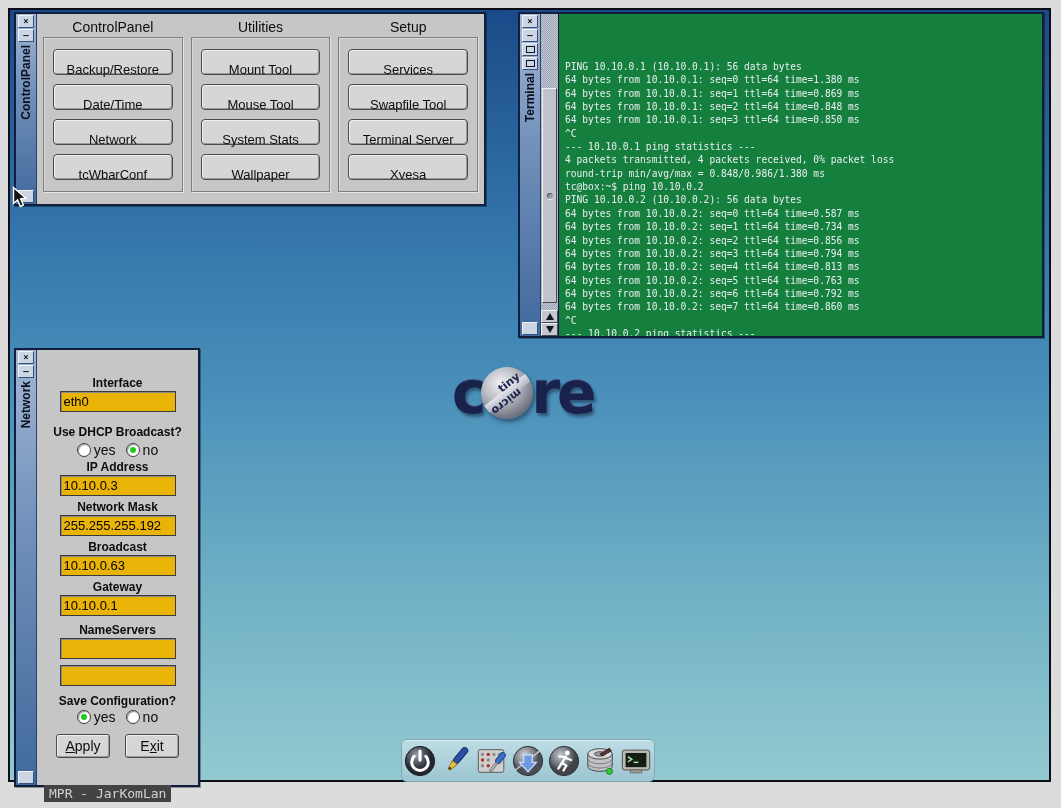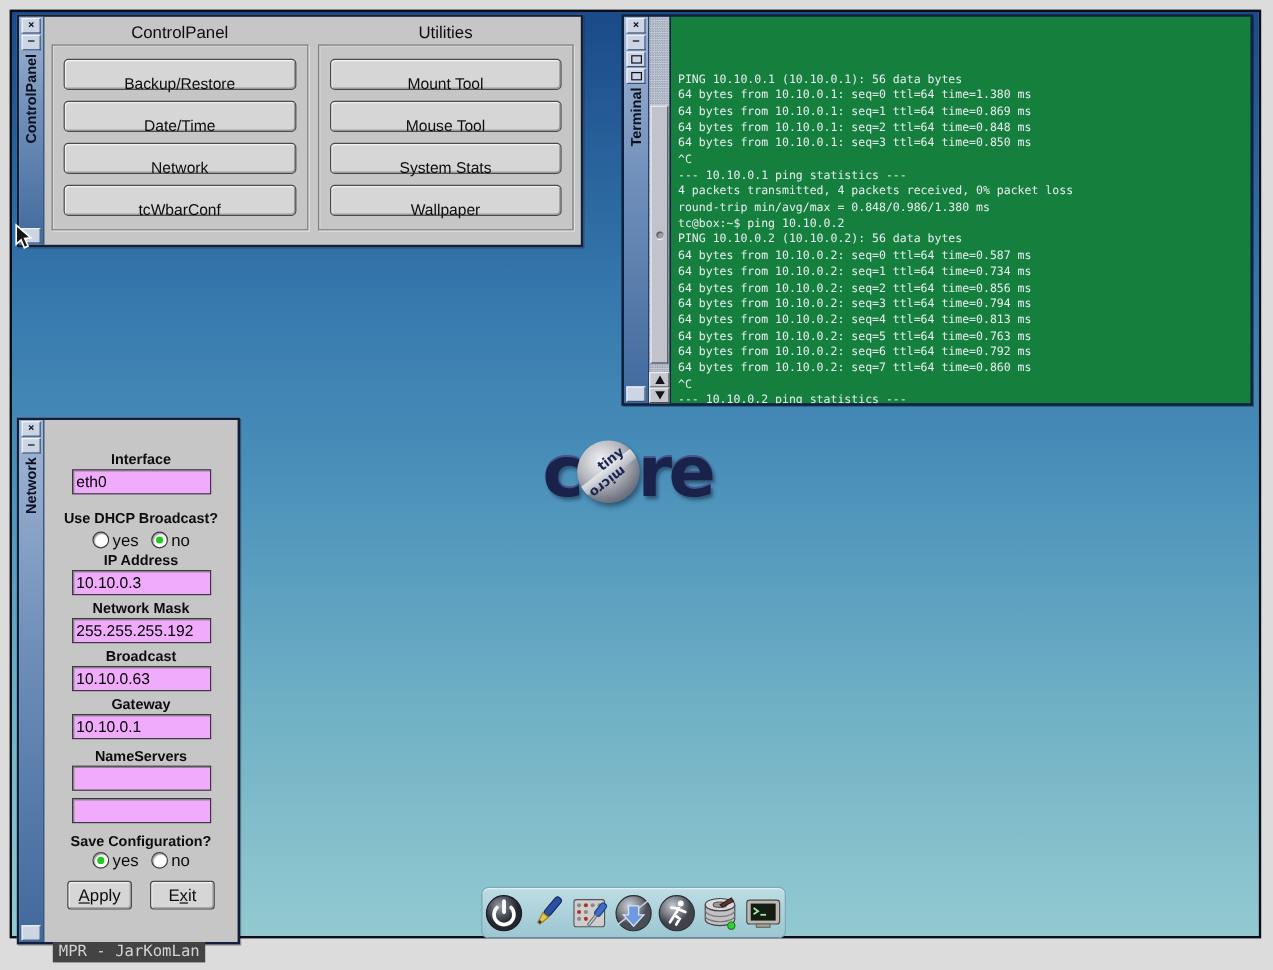--- a/index.html
+++ b/index.html
@@ -44,21 +44,21 @@
   .sb-btn{height:13px;background:#c6c6ce;border:1px solid #4a4a55;border-top-color:#eef0f4;border-left-color:#eef0f4;
         display:flex;align-items:center;justify-content:center;box-sizing:border-box;}
   .tri-up{width:0;height:0;border-left:4px solid transparent;border-right:4px solid transparent;border-bottom:7px solid #14141c;}
   .tri-dn{width:0;height:0;border-left:4px solid transparent;border-right:4px solid transparent;border-top:7px solid #14141c;}
   .term-body{flex:1;background:#15803d;color:#e9edf2;
         font:9.6px/13.35px "DejaVu Sans Mono",monospace;padding:6px 3px 3px 6px;overflow:hidden;white-space:pre;}
   
   .net{left:14px;top:348px;width:182px;height:435px;}
   .net-content{flex:1;display:flex;flex-direction:column;align-items:center;padding-top:26px;box-sizing:border-box;}
   .f-label{font:bold 12px "Liberation Sans",sans-serif;color:#0c0c0c;text-align:center;}
-  .f-input{width:108px;height:17px;background:#f0abfc;border:1px solid #3a3a3a;
+  .f-input{width:108px;height:17px;background:#eab308;border:1px solid #3a3a3a;
         box-shadow:inset 1px 1px 0 #8a8a8a;font:13px "Liberation Sans",sans-serif;color:#000;padding:1px 3px;}
   .radio-row{display:flex;align-items:center;gap:10px;margin-top:3px;}
   .radio-item{display:flex;align-items:center;gap:3px;cursor:default;}
   .radio-dot{width:12px;height:12px;border-radius:50%;background:#fff;border:1px solid #3c3c3c;
         box-shadow:inset 1px 1px 1px #9a9a9a;position:relative;}
   .radio-item.checked .radio-dot::after{content:"";position:absolute;left:3px;top:3px;width:6px;height:6px;
         border-radius:50%;background:#1ecb1e;}
   .radio-text{font:14px "Liberation Sans",sans-serif;color:#0c0c0c;text-align:center;}
   .net-btn-row{display:flex;gap:15px;margin-top:9px;}
   .net-btn{height:24px;min-width:54px;background:#d6d6d6;border:1px solid #4a4a4a;border-radius:3px;
@@ -125,20 +125,30 @@
           </div>
       </div>
       <div class="group">
         <div class="group-label">Utilities</div>
         <div class="group-box">
 
         <button class="cp-btn">Mount Tool</button>
             <button class="cp-btn">Mouse Tool</button>
             <button class="cp-btn">System Stats</button>
             <button class="cp-btn">Wallpaper</button>
+          </div>
+      </div>
+      <div class="group">
+        <div class="group-label">Setup</div>
+        <div class="group-box">
+
+        <button class="cp-btn">Services</button>
+            <button class="cp-btn">Swapfile Tool</button>
+            <button class="cp-btn">Terminal Server</button>
+            <button class="cp-btn">Xvesa</button>
           </div>
       </div>
     </div>
   </div>
 
   <div class="win term">
     <div class="tbar">
       <div class="tbtn">×</div>
       <div class="tbtn">–</div>
       <div class="tbtn">

